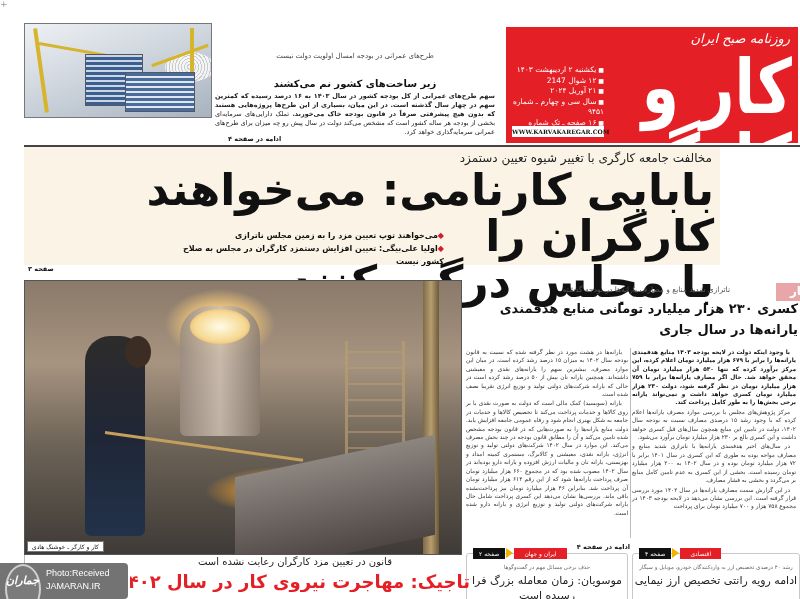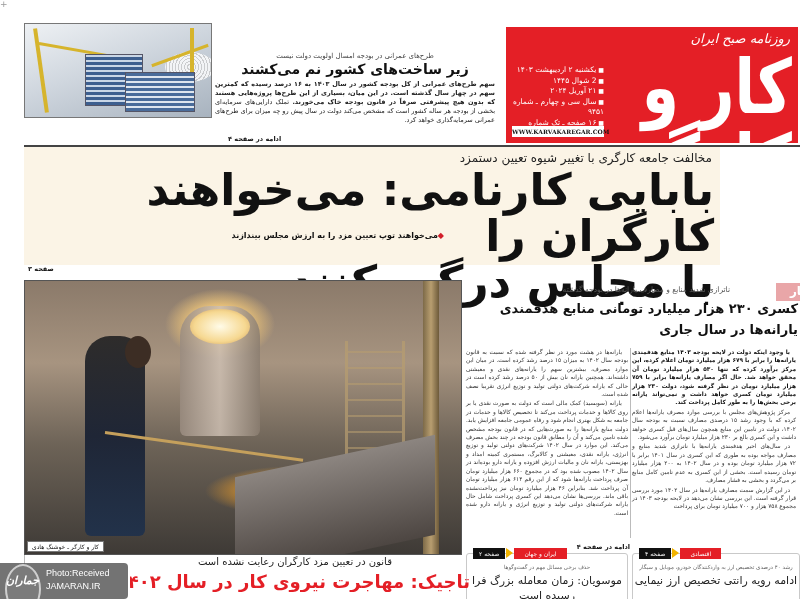--- a/index.html
+++ b/index.html
@@ -26,21 +26,21 @@
   .tp-bld1 { position:absolute; left:60px; top:30px; width:58px; height:52px; background: repeating-linear-gradient(0deg,#3d5f8f 0 3px,#c9d6e6 3px 5px); border:1px solid #556; }
   .tp-bld2 { position:absolute; left:100px; top:48px; width:70px; height:40px; background: repeating-linear-gradient(0deg,#4a6c9a 0 3px,#dfe6ef 3px 5px); border:1px solid #556; }
   .tp-crane1 { position:absolute; left:14px; top:4px; width:4px; height:85px; background:#d6b42c; transform: rotate(-8deg); }
   .tp-crane1b { position:absolute; left:14px; top:18px; width:80px; height:3px; background:#d6b42c; transform: rotate(10deg); transform-origin:left; }
   .tp-crane2 { position:absolute; left:165px; top:4px; width:4px; height:60px; background:#d6b42c; }
   .tp-crane2b { position:absolute; left:125px; top:30px; width:60px; height:3px; background:#d6b42c; transform: rotate(-20deg); }
   .tp-roll { position:absolute; left:140px; top:28px; width:50px; height:30px; border-radius:50%; background: repeating-radial-gradient(circle,#fff 0 2px,#ccc 2px 3px); opacity:.8; }
 
   .teaser { left: 215px; top: 52px; width: 280px; height: 92px; text-align: center; }
   .teaser-kicker { font-size: 7px; color: #444; }
-  .teaser-title { font-size: 14px; font-weight: bold; margin-top: 1px; }
+  .teaser-title { font-size: 10px; font-weight: bold; margin-top: 18px; }
   .teaser-body { font-size: 6.5px; line-height: 9px; color: #222; text-align: justify; margin-top: 3px; }
   .teaser-body .bold { font-weight: bold; }
   .teaser-more { position: absolute; right: 60px; top: 83px; font-size: 6.5px; font-weight: bold; }
 
   .rule-top { left: 24px; top: 145px; width: 776px; height: 2px; background: #444; }
 
   
   .band { left: 24px; top: 147px; width: 696px; height: 118px; background: #fbf4e6; }
   .kicker { position: absolute; right: 8px; top: 4px; font-size: 12px; color: #222; }
   .headline { position: absolute; right: 6px; top: 20px; font-weight: bold; font-size: 44px; line-height: 46px; text-align: right; letter-spacing: -1px; }
@@ -105,21 +105,21 @@
 <body>
 
 <div class="abs crosshair">+</div>
 
 <div class="abs masthead">
   <div class="masthead-box">
     <div class="mh-sub">روزنامه صبح ایران</div>
     <div class="mh-logo">کار و کارگر</div>
     <ul class="mh-info">
       <li>یکشنبه ۲ اردیبهشت ۱۴۰۳</li>
-      <li>2 شوال ۱۴۴۵</li>
+      <li>۱۲ شوال 2147</li>
       <li>۲۱ آوریل ۲۰۲۴</li>
       <li>سال سی و چهارم ـ شماره ۹۴۵۱</li>
       <li>۱۶ صفحه ـ تک شماره ۸۰۰۰۰ ریال</li>
     </ul>
     <div class="mh-url">WWW.KARVAKAREGAR.COM</div>
   </div>
 </div>
 
 <div class="abs teaser-photo">
   <div class="tp-roll"></div>
@@ -143,21 +143,22 @@
 
 <div class="abs rule-top"></div>
 
 <div class="abs band">
   <div class="kicker">مخالفت جامعه کارگری با تغییر شیوه تعیین دستمزد</div>
   <div class="headline">
     <span class="l2">بابایی کارنامی: می‌خواهند کارگران را</span>
     <span class="l2">با مجلس درگیر کنند</span>
   </div>
   <ul class="bullets">
-    <li>می‌خواهند توپ تعیین مزد را  به ارزش مجلس بیندازند</li>
+    <li>می‌خواهند توپ تعیین مزد را  به زمین مجلس ناترازی</li>
+    <li>اولیا علی‌بیگی: تعیین افزایش دستمزد کارگران در مجلس به صلاح کشور نیست</li>
   </ul>
   <div class="band-page">صفحه ۳</div>
 </div>
 
 <div class="abs side-line"></div>
 
 <div class="abs photo">
   <div class="ph-stairs"></div>
   <div class="ph-beam"></div>
   <div class="ph-ladle"></div>

